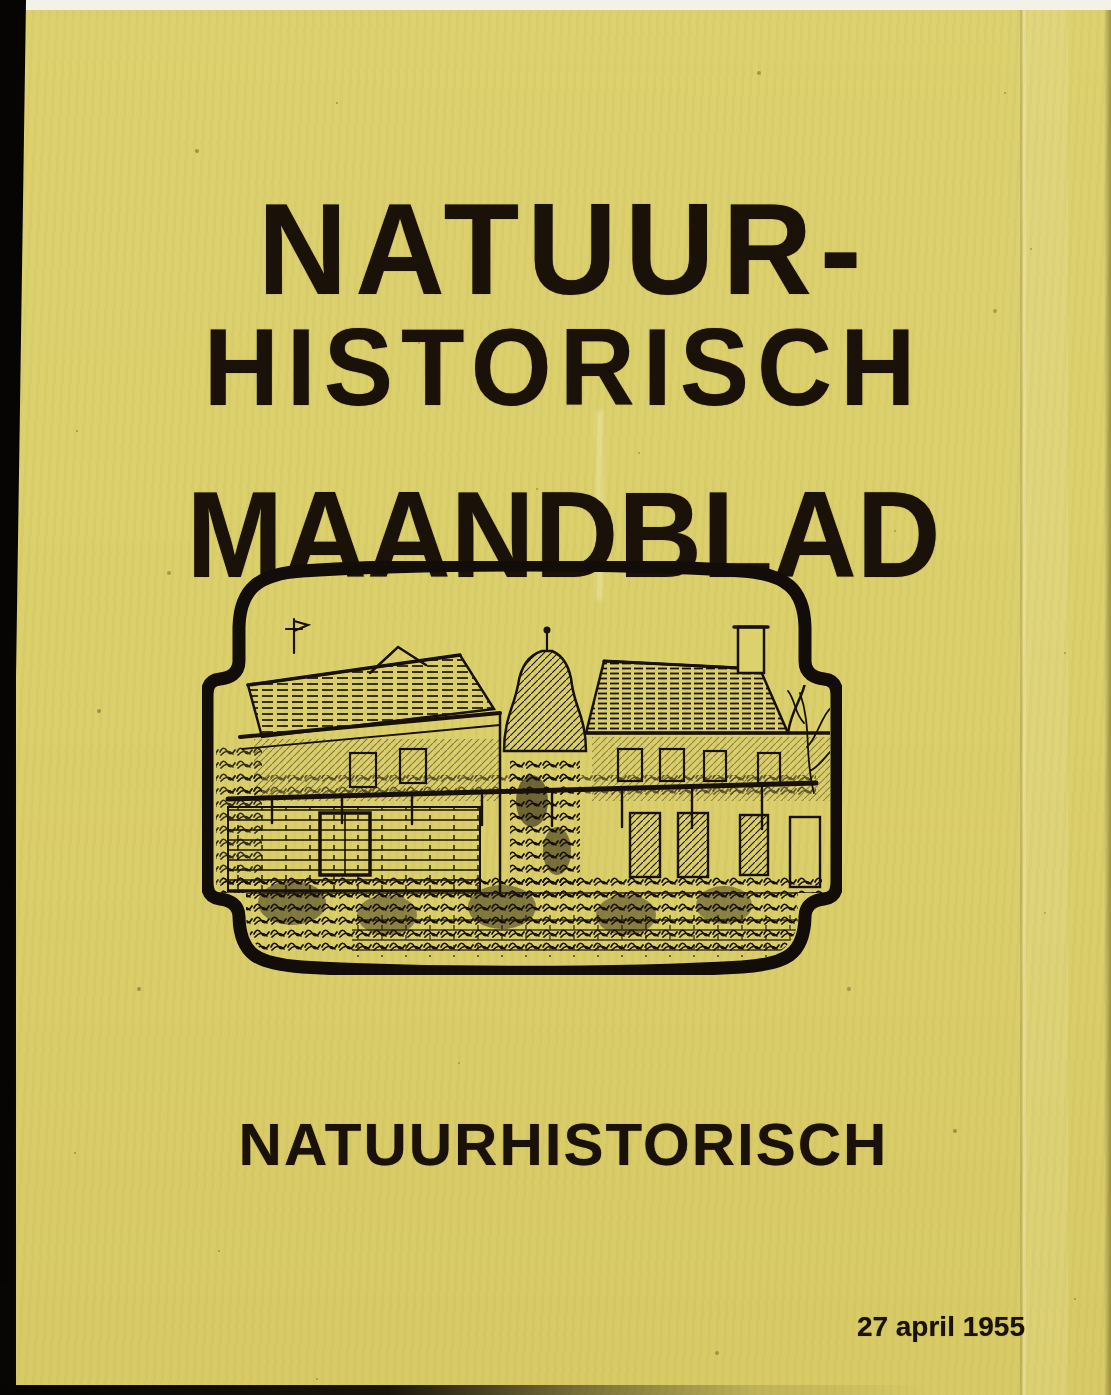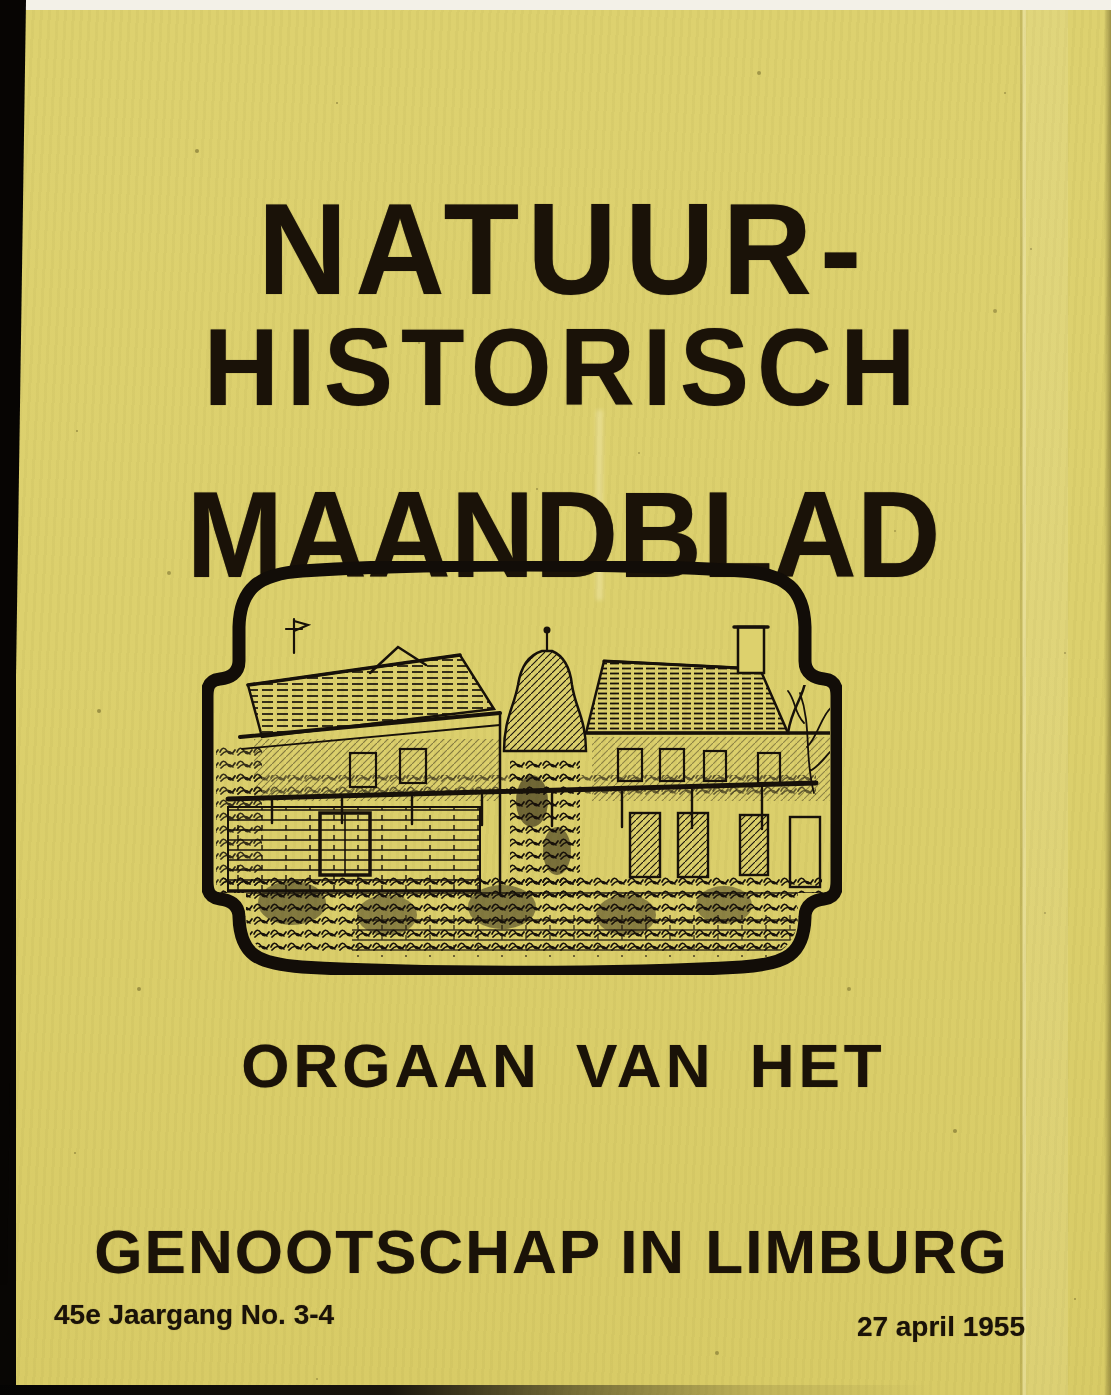--- a/index.html
+++ b/index.html
@@ -156,22 +156,20 @@
 
       <path d="M100 10 C220 2 420 2 540 10 C584 13 602 28 603 66 L603 100
            C603 113 613 117 622 118 C632 119 635 125 635 135 L635 320
            C635 331 632 337 622 338 C613 339 603 343 603 356
            C602 394 584 403 540 406 C420 413 220 413 100 406
            C56 403 38 394 37 356 C37 343 27 339 18 338
            C8 337 5 331 5 320 L5 135 C5 125 8 119 18 118
            C27 117 37 113 37 100 L37 66 C38 28 56 13 100 10 Z" fill="none" stroke="#120d08" stroke-width="13" stroke-linejoin="round"></path>
     </svg>
 
-    <div class="line s1">ORGAAN VAN HET</div>
-    <div class="line s3">GENOOTSCHAP IN LIMBURG</div>
+    <div class="line s2">NATUURHISTORISCH</div>
 
-    <div class="foot foot-issue">45e Jaargang No. 3-4</div>
     <div class="foot foot-date">27 april 1955</div>
   </div>
 
   <div class="left-border"></div>
   <div class="bottom-strip"></div>
 </div>
 
 </body></html>

